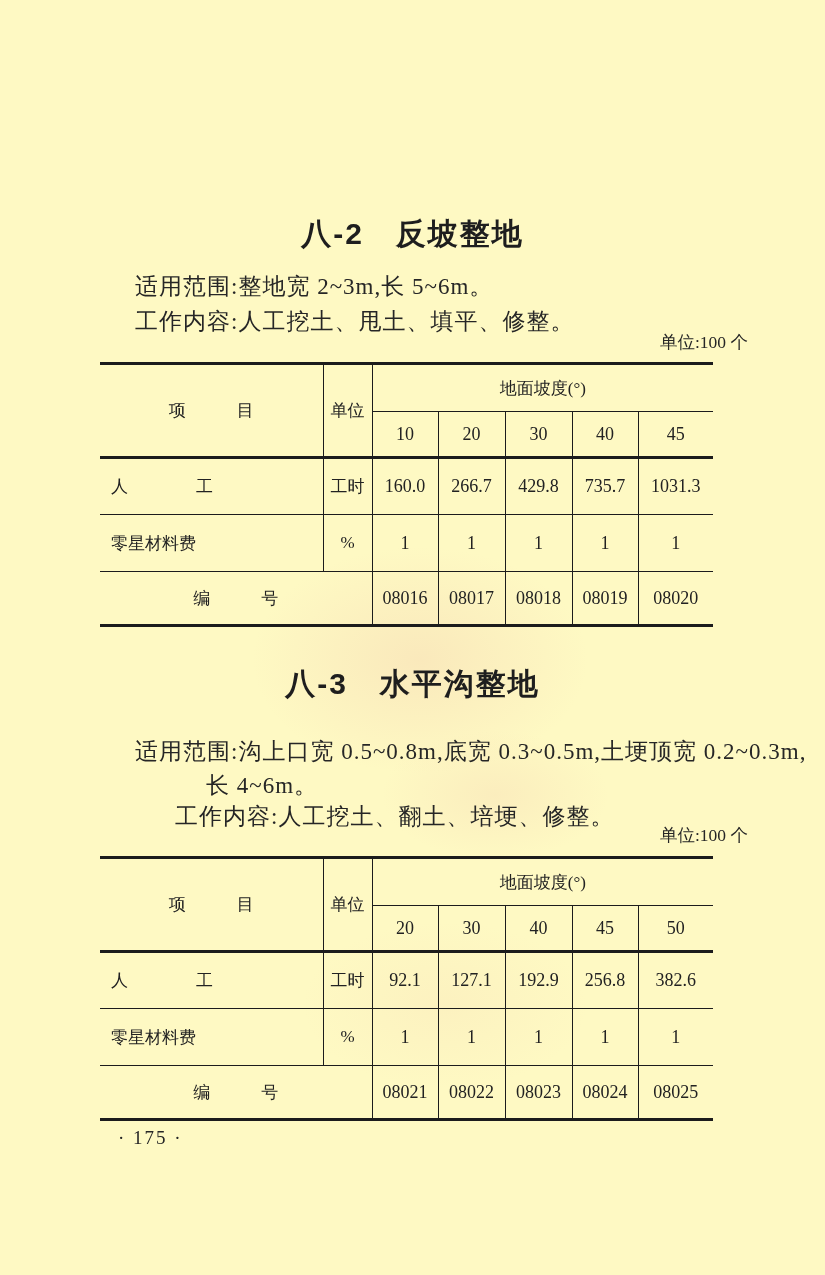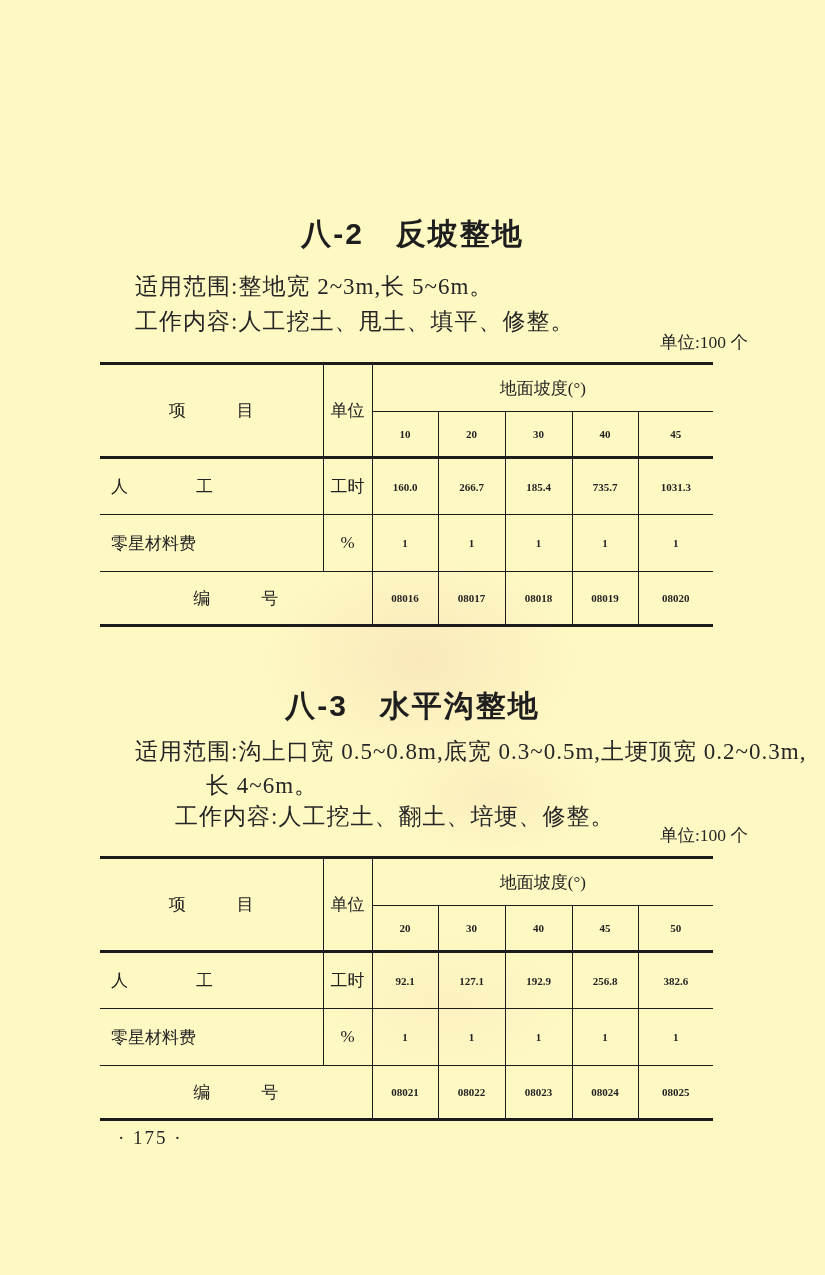--- a/index.html
+++ b/index.html
@@ -34,21 +34,21 @@
   }
   table.quota th, table.quota td {
     font-weight:normal; text-align:center; vertical-align:middle;
     font-size:17px; color:#222; padding:0; overflow:hidden;
   }
   table.quota .v { border-left:1.2px solid var(--ln); }
   table.quota thead .grp { border-bottom:1.2px solid var(--ln); }
   table.quota tbody tr:first-child td { border-top:3px solid var(--ln); }
   table.quota tbody tr + tr td { border-top:1.2px solid var(--ln); }
   table.quota td.lbl { text-align:left; padding-left:11px; }
-  table.quota .num { font-size:11px; font-family:"Liberation Serif", serif;font-weight:bold; }
+  table.quota .num { font-size:18px; font-family:"Liberation Serif", serif; }
   #table-0 { top:362px; }
   #table-1 { top:856px; }
 </style>
 </head>
 <body>
 
 <div class="page">
 
   <div class="stain s1"></div>
   <div class="stain s2"></div>
@@ -82,21 +82,21 @@
           <th class="v num">40</th>
           <th class="v num">45</th>
         </tr>
       </thead>
       <tbody>
         <tr style="height: 57px;">
           <td class="lbl">人　　　　工</td>
           <td class="v">工时</td>
           <td class="v num">160.0</td>
           <td class="v num">266.7</td>
-          <td class="v num">185.4</td>
+          <td class="v num">429.8</td>
           <td class="v num">735.7</td>
           <td class="v num">1031.3</td>
         </tr>
         <tr style="height: 57px;">
           <td class="lbl">零星材料费</td>
           <td class="v">%</td>
           <td class="v num">1</td>
           <td class="v num">1</td>
           <td class="v num">1</td>
           <td class="v num">1</td>
@@ -106,21 +106,21 @@
           <td colspan="2">编　　　号</td>
           <td class="v num">08016</td>
           <td class="v num">08017</td>
           <td class="v num">08018</td>
           <td class="v num">08019</td>
           <td class="v num">08020</td>
         </tr>
       </tbody>
     </table>
 
-  <div class="title" style="top:686px;text-align:center;">八-3　水平沟整地</div>
+  <div class="title" style="top:664px;text-align:center;">八-3　水平沟整地</div>
   <div class="para" style="top:736px; left:135px;">适用范围:沟上口宽 0.5~0.8m,底宽 0.3~0.5m,土埂顶宽 0.2~0.3m,</div>
   <div class="para" style="top:770px; left:206px;">长 4~6m。</div>
   <div class="para" style="top:801px; left:132px;margin-left:43px;">工作内容:人工挖土、翻土、培埂、修整。</div>
   <div class="unit-note" style="top:823px;">单位:100 个</div>
 
   <table class="quota" id="table-1">
     <colgroup>
       <col style="width:223px">
         <col style="width:49px">
       <col style="width:66px">

